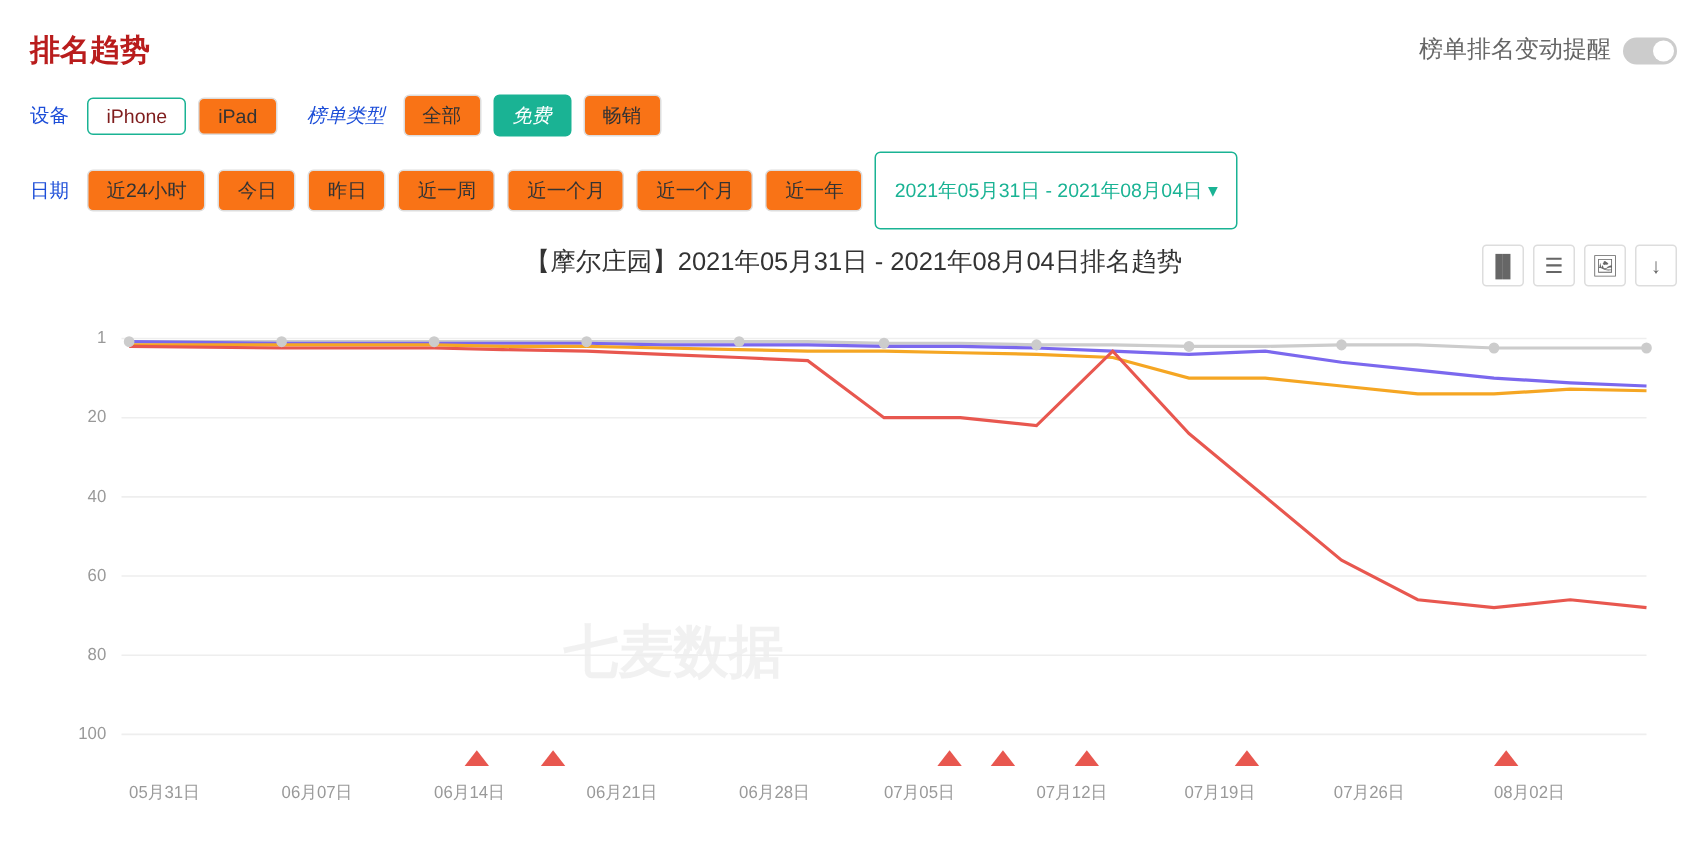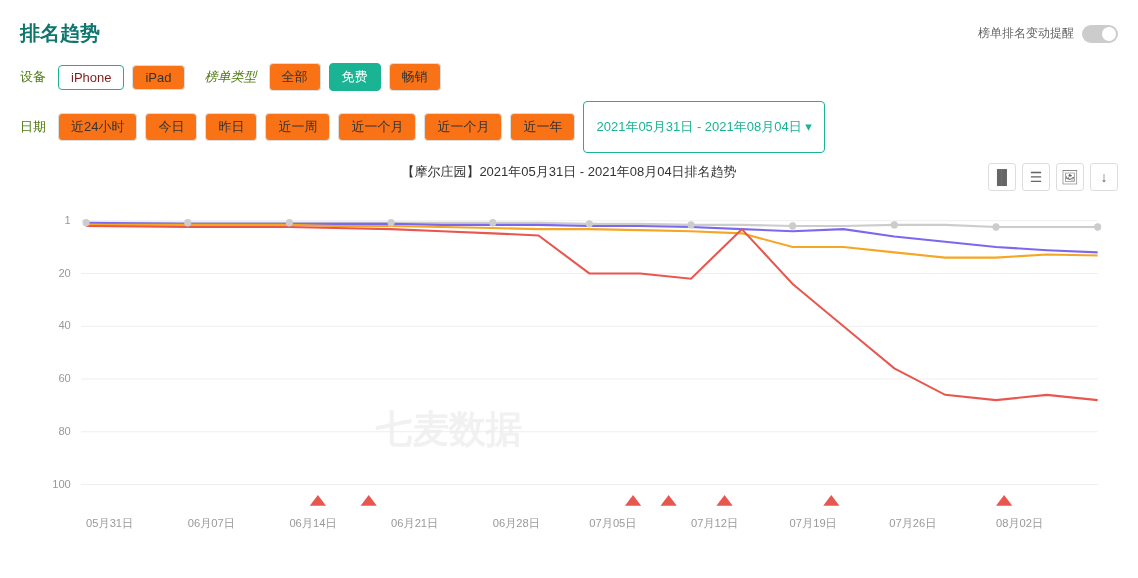--- a/index.html
+++ b/index.html
@@ -1,32 +1,32 @@
 <!DOCTYPE html>
 <html><head>
   <meta charset="utf-8">
   <style>
     * { box-sizing: border-box; margin: 0; padding: 0; }
     body { font-family: 'PingFang SC', 'Microsoft YaHei', sans-serif; background: #fff; color: #333; font-size: 13px; padding: 20px; }
     
     .header-row { display: flex; justify-content: space-between; align-items: center; margin-bottom: 16px; }
-    .page-title { font-size: 20px; font-weight: bold; color: #0f766e; }
-    .toggle-area { display: flex; align-items: center; gap: 8px; font-size: 12px; color: #666; }
+    .page-title { font-size: 20px; font-weight: bold; color: #b91c1c; }
+    .toggle-area { display: flex; align-items: center; gap: 8px; font-size: 16px; color: #666; }
     .toggle-switch { width: 36px; height: 18px; background: #ccc; border-radius: 9px; position: relative; cursor: pointer; }
     .toggle-switch::after { content: ''; position: absolute; width: 14px; height: 14px; background: #fff; border-radius: 50%; top: 2px; right: 2px; }
 
     .filter-row { display: flex; align-items: center; margin-bottom: 10px; gap: 8px; flex-wrap: wrap; }
-    .filter-label { color: #4d7c0f; font-weight: 500; margin-right: 4px; }
+    .filter-label { color: #1d4ed8; font-weight: 500; margin-right: 4px; }
     .btn { padding: 4px 12px; border: 1px solid #ddd; border-radius: 4px; cursor: pointer; background: #f97316; font-size: 13px; color: #333; }
-    .btn.active-green { background: #1ab394; border-color: #1ab394; color: #fff; border-radius: 4px; }
+    .btn.active-green { background: #1ab394; border-color: #1ab394; color: #fff; border-radius: 4px; font-style: italic; }
     .btn.active-outline { border-color: #1ab394; color: #7f1d1d; background: #fff; border-radius: 4px; }
     .btn-date-range { padding: 16px 12px; border: 1.5px solid #1ab394; border-radius: 4px; background: #fff; color: #1ab394; font-size: 13px; cursor: pointer; }
 
     .chart-container { position: relative; width: 100%; margin-top: 10px; }
-    .chart-title { text-align: center; font-size: 13px; color: #333; margin-bottom: 8px; }
+    .chart-title { text-align: center; font-size: 17px; color: #333; margin-bottom: 8px; }
     .chart-tools { position: absolute; top: 0; right: 0; display: flex; gap: 6px; }
     .chart-tool-btn { width: 28px; height: 28px; border: 1px solid #ddd; border-radius: 3px; display: flex; align-items: center; justify-content: center; cursor: pointer; background: #fff; font-size: 14px; color: #666; }
 
     .chart-area { position: relative; width: 100%; height: 380px; }
     svg.main-chart { width: 100%; height: 100%; }
 
     .legend { display: flex; justify-content: center; gap: 20px; margin-top: 8px; font-size: 12px; color: #666; }
     .legend-item { display: flex; align-items: center; gap: 4px; }
     .legend-dot { width: 12px; height: 12px; border-radius: 50%; display: inline-block; }
   </style>

